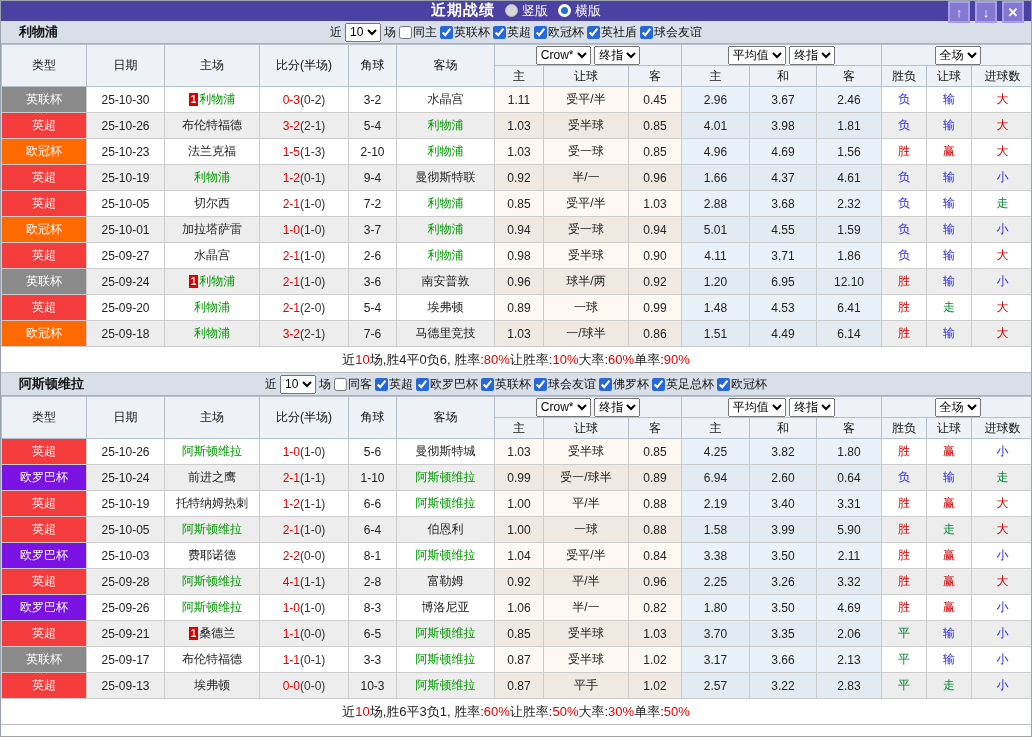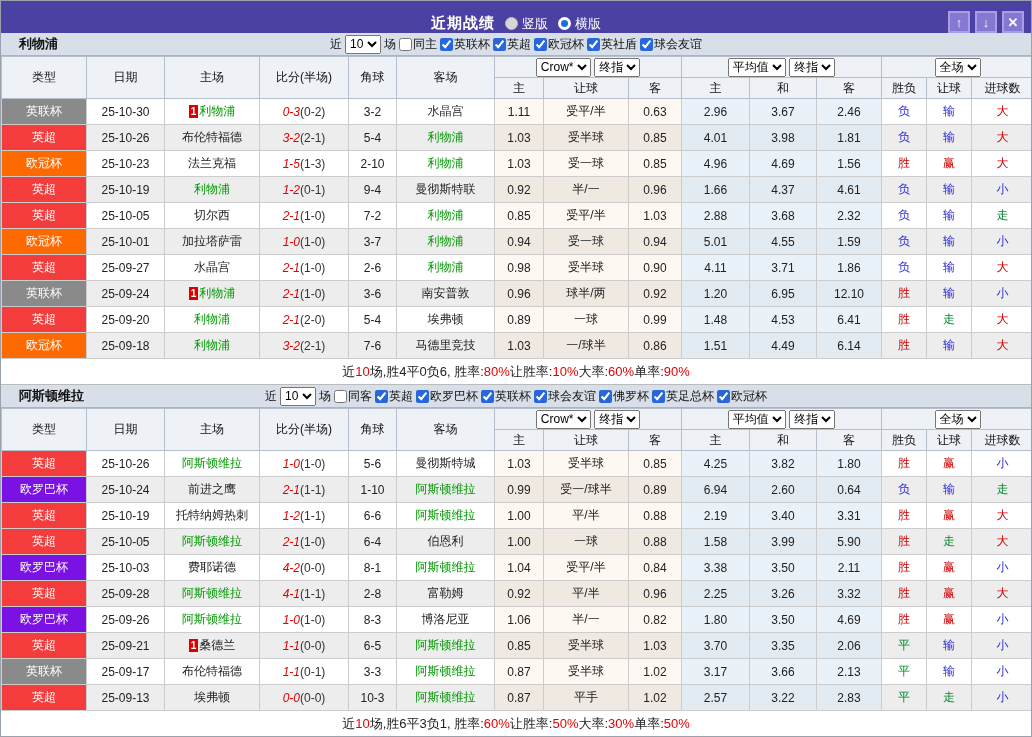--- a/index.html
+++ b/index.html
@@ -1,20 +1,20 @@
 <!DOCTYPE html>
 <html><head>
 <meta charset="utf-8">
 <style>
   * { box-sizing: border-box; }
   body { margin:0; background:#c9c9c9; font-family:"Liberation Sans","DejaVu Sans",sans-serif; }
   .window { width:1032px; height:737px; background:#fff; overflow:hidden; border:1px solid #9aa2ae; }
 
   
-  .titlebar { height:32px; background:#4b41a2; position:relative; display:flex; align-items:flex-end; }
+  .titlebar { height:20px; background:#4b41a2; position:relative; display:flex; align-items:flex-start; }
   .titlebar-center { position:absolute; left:0; right:0; display:flex; justify-content:center; align-items:center; gap:10px; color:#fff; }
   .title { font-size:15px; font-weight:bold; letter-spacing:1px; }
   .radio { display:flex; align-items:center; gap:4px; font-size:13px; cursor:pointer; }
   .radio-dot { width:13px; height:13px; border-radius:50%; display:inline-block; }
   .radio-dot.unsel { background:#d6d6d6; border:1px solid #bdbdbd; }
   .radio-dot.sel { background:#fff; position:relative; }
   .radio-dot.sel::after { content:""; position:absolute; left:3px; top:3px; right:3px; bottom:3px; border-radius:50%; background:#1e6fd8; }
   .tb-buttons { margin-left:auto; display:flex; gap:5px; padding-right:7px; z-index:2; }
   .tbbtn { width:22px; height:22px; background:#8478d2; border:2px solid #a89ee6; color:#fff; font-weight:bold; font-size:13px; line-height:1; display:flex; align-items:center; justify-content:center; padding:0; cursor:pointer; }
 
@@ -27,21 +27,21 @@
   .cb input { width:13px; height:13px; accent-color:#2767d9; margin:0 1px 0 0; }
 
   table { width:100%; border-collapse:collapse; table-layout:fixed; text-align:center; }
   th { background:#eef1f6; border:1px solid #b6c0cc; font-weight:normal; font-size:12px; height:21px; padding:0; color:#111; }
   .hsel { font-size:12px; height:19px; max-width:95%; }
   td { border:1px solid #ccc; font-size:12px; height:26px; padding:0 1px; overflow:hidden; white-space:nowrap; color:#222; }
   tr.even td { background:#ededed; }
   td.crow { background:#fdf8f1; } tr.even td.crow { background:#efe9e1; }
   td.avg  { background:#e9f2f9; } tr.even td.avg  { background:#e2ebf2; }
   td.type { color:#fff; font-size:12px; }
-  .ft { color:#e50000;font-style:italic; } .ht { color:#333; }
+  .ft { color:#e50000; } .ht { color:#333; }
   .green { color:#009a00; }
   .badge { background:#dd0000; color:#fff; font-size:10px; font-weight:bold; padding:0 2px; margin-right:1px; display:inline-block; line-height:13px; }
   .summary { height:26px; display:flex; align-items:center; justify-content:center; font-size:13px; color:#222; border-bottom:1px solid #bbb; background:#fff; }
   .summary .red { color:#e50000; }
 </style>
 </head>
 <body>
 
 <div class="window">
   <div class="titlebar">
@@ -141,21 +141,21 @@
           <tbody>
             <tr class="odd">
               <td class="type" style="background:#8a8a8a">英联杯</td>
               <td>25-10-30</td>
               <td><span class="badge">1</span><span class="green">利物浦</span></td>
               <td><span class="ft">0-3</span><span class="ht">(0-2)</span></td>
               <td>3-2</td>
               <td><span class="">水晶宫</span></td>
               <td class="crow">1.11</td>
               <td class="crow">受平/半</td>
-              <td class="crow">0.63</td>
+              <td class="crow">0.45</td>
               <td class="avg">2.96</td>
               <td class="avg">3.67</td>
               <td class="avg">2.46</td>
               <td style="color:#2b2bd5">负</td>
               <td style="color:#2b2bd5">输</td>
               <td style="color:#d10000">大</td>
             </tr>
             <tr class="even">
               <td class="type" style="background:#f43c3c">英超</td>
               <td>25-10-26</td>
@@ -473,21 +473,21 @@
               <td class="avg">3.99</td>
               <td class="avg">5.90</td>
               <td style="color:#d10000">胜</td>
               <td style="color:#008a2e">走</td>
               <td style="color:#d10000">大</td>
             </tr>
             <tr class="odd">
               <td class="type" style="background:#7912e2">欧罗巴杯</td>
               <td>25-10-03</td>
               <td><span class="">费耶诺德</span></td>
-              <td><span class="ft">4-2</span><span class="ht">(0-0)</span></td>
+              <td><span class="ft">2-2</span><span class="ht">(0-0)</span></td>
               <td>8-1</td>
               <td><span class="green">阿斯顿维拉</span></td>
               <td class="crow">1.04</td>
               <td class="crow">受平/半</td>
               <td class="crow">0.84</td>
               <td class="avg">3.38</td>
               <td class="avg">3.50</td>
               <td class="avg">2.11</td>
               <td style="color:#d10000">胜</td>
               <td style="color:#d10000">赢</td>

